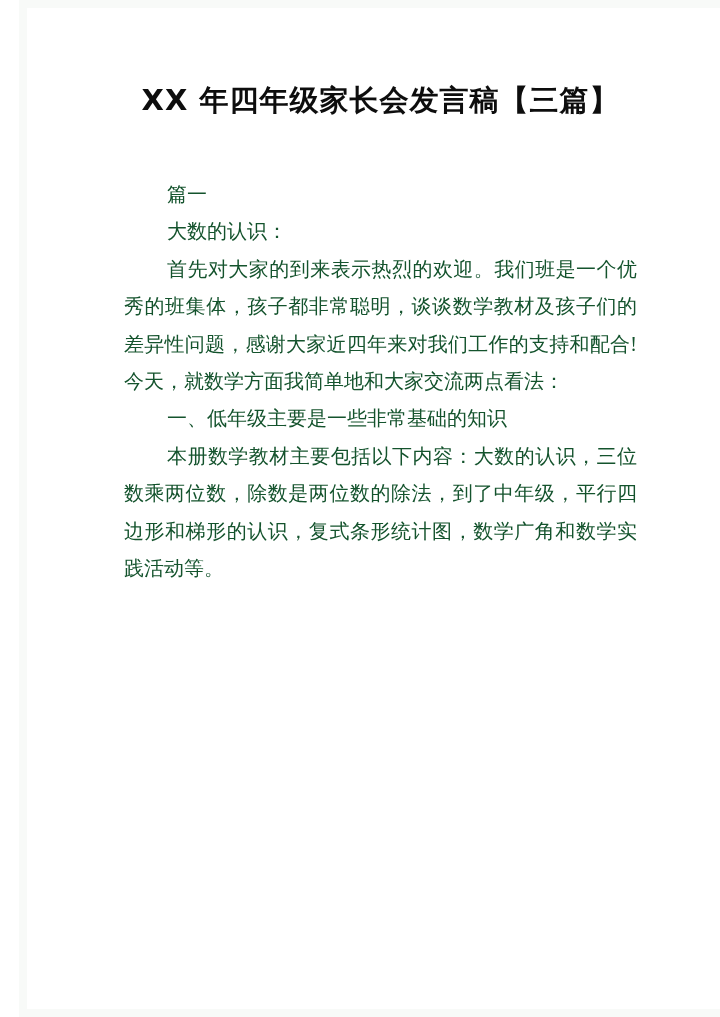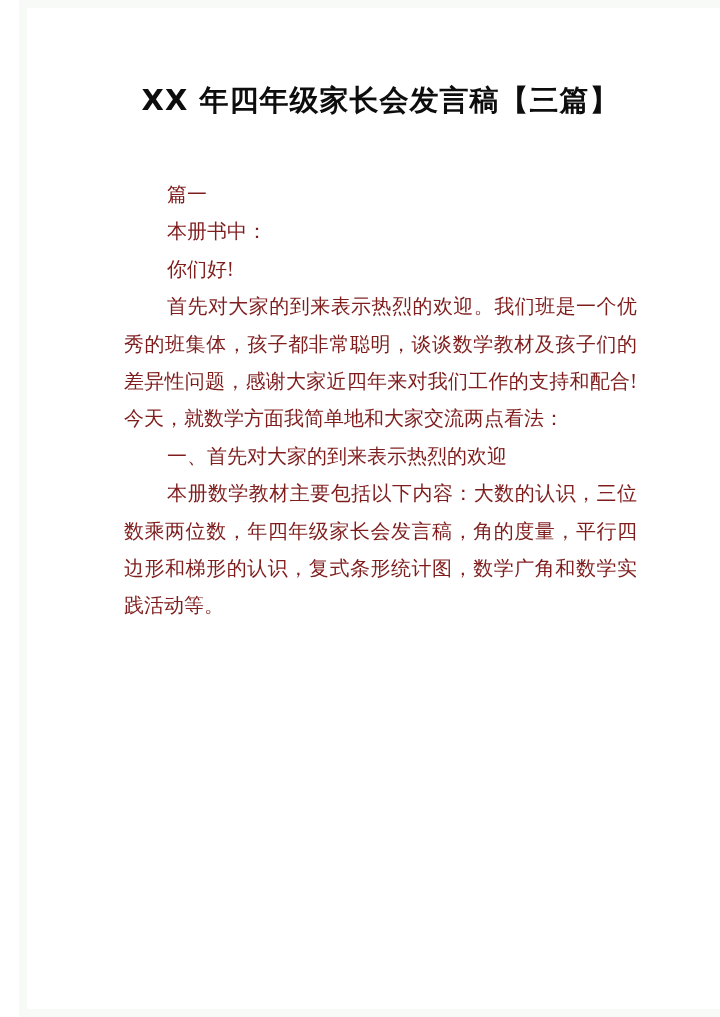--- a/index.html
+++ b/index.html
@@ -35,36 +35,35 @@
     color: #0d0d0d;
     letter-spacing: 1px;
     white-space: nowrap;
   }
   .body-text {
     font-family: "Liberation Serif", "DejaVu Serif", serif;
     font-size: 20px;
     line-height: 37.4px;
     text-align: justify;
     text-justify: inter-ideograph;
-    color: #7f1d1d;
+    color: #14532d;
   }
   .body-text p.para {
     margin: 0;
     padding: 0;
     text-indent: 2.15em;
   }
 </style>
 </head>
 <body>
 
 <div class="viewport">
   <div class="page">
     <h1 class="title">XX 年四年级家长会发言稿【三篇】</h1>
     <div class="body-text">
         <p class="para">篇一</p>
-        <p class="para">本册书中：</p>
-        <p class="para">你们好!</p>
+        <p class="para">大数的认识：</p>
         <p class="para">首先对大家的到来表示热烈的欢迎。我们班是一个优秀的班集体，孩子都非常聪明，谈谈数学教材及孩子们的差异性问题，感谢大家近四年来对我们工作的支持和配合!今天，就数学方面我简单地和大家交流两点看法：</p>
-        <p class="para">一、首先对大家的到来表示热烈的欢迎</p>
-        <p class="para">本册数学教材主要包括以下内容：大数的认识，三位数乘两位数，年四年级家长会发言稿，角的度量，平行四边形和梯形的认识，复式条形统计图，数学广角和数学实践活动等。</p>
+        <p class="para">一、低年级主要是一些非常基础的知识</p>
+        <p class="para">本册数学教材主要包括以下内容：大数的认识，三位数乘两位数，除数是两位数的除法，到了中年级，平行四边形和梯形的认识，复式条形统计图，数学广角和数学实践活动等。</p>
       </div>
   </div>
 </div>
 
 </body></html>

